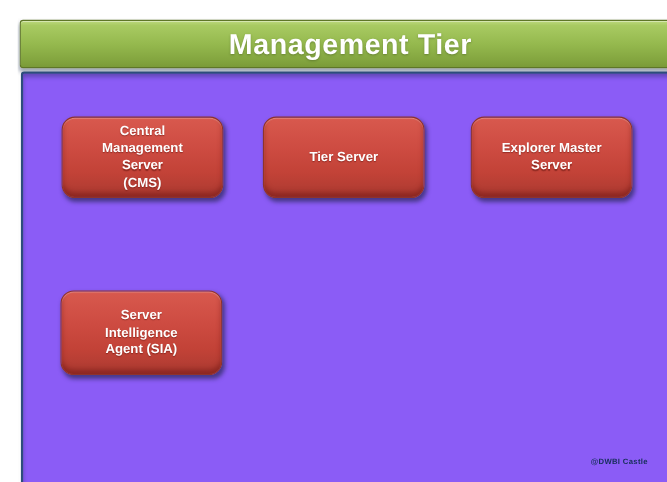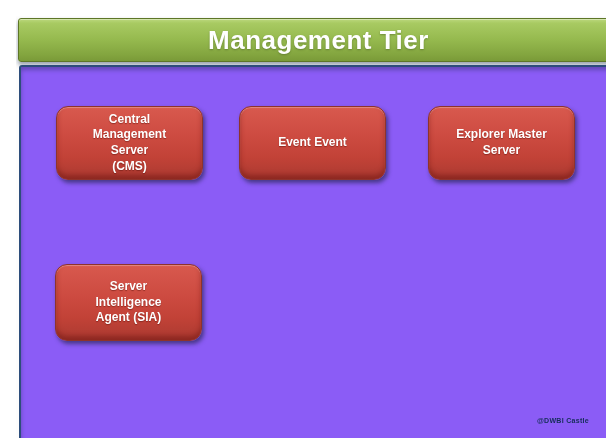--- a/index.html
+++ b/index.html
@@ -76,21 +76,21 @@
 
   <div class="tier-panel">
 
     <div class="node node-cms">
       <span class="node-label">Central
 Management Server
 (CMS)</span>
     </div>
 
     <div class="node node-es">
-      <span class="node-label">Event Event</span>
+      <span class="node-label">Tier Server</span>
     </div>
 
     <div class="node node-sia">
       <span class="node-label">Server Intelligence
 Agent (SIA)</span>
     </div>
 
     <div class="node node-ems">
       <span class="node-label">Explorer Master
 Server</span>

